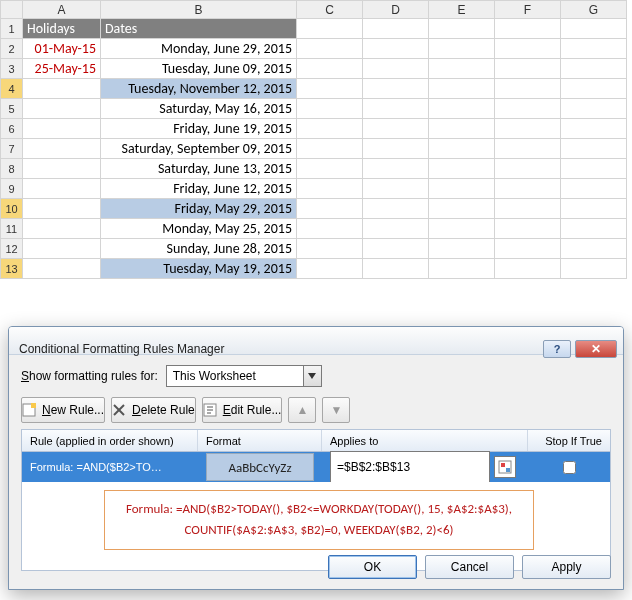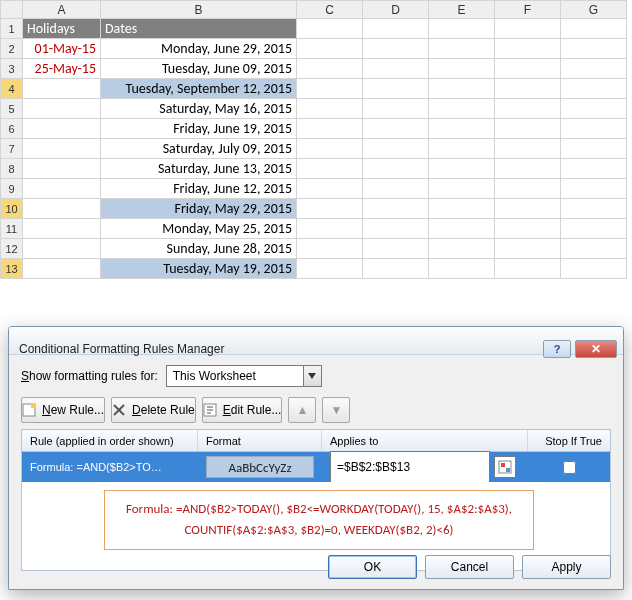--- a/index.html
+++ b/index.html
@@ -47,21 +47,21 @@
 .ghdr > div { padding: 0 8px; border-right: 1px solid #cfd9e6; height: 100%; display: flex; align-items: center; }
 .ghdr > div:last-child { border-right: none; }
 .c-rule { width: 176px; }
 .c-fmt { width: 124px; }
 .c-app { flex: 1; }
 .c-stop { width: 82px; justify-content: flex-end; }
 
 .grow { display: flex; align-items: center; background: #3b86d6; color: #fff; height: 30px; }
 .grow > div { padding: 0 8px; height: 100%; display: flex; align-items: center; }
 .grow .c-rule { font-size: 11px; }
-.grow .fmtprev { width: 108px; height: 22px; background: #b8cce4; border: 1px solid #9ab; color: #222; display: flex; align-items: center; justify-content: center; font-family: Calibri, sans-serif; font-size: 13px; }
+.grow .fmtprev { width: 108px; height: 28px; background: #b8cce4; border: 1px solid #9ab; color: #222; display: flex; align-items: center; justify-content: center; font-family: Calibri, sans-serif; font-size: 13px; }
 .grow .appwrap { display: flex; align-items: center; gap: 4px; flex: 1; }
 .grow .appinput { background: #fff; color: #000; border: 1px solid #7a7a7a; height: 32px; padding: 0 6px; width: 160px; font: inherit; }
 .grow .refbtn { width: 22px; height: 22px; background: #fff; border: 1px solid #7a7a7a; display: flex; align-items: center; justify-content: center; }
 .grow .refbtn svg { width: 14px; height: 14px; }
 .grow .stopchk { width: 82px; justify-content: center; }
 .grow input[type=checkbox] { width: 13px; height: 13px; }
 
 .grid .blank { height: 88px; background: #fff; position: relative; }
 .callout { position: absolute; left: 82px; top: 8px; width: 430px; border: 1px solid #e6a060; padding: 8px 10px; font-family: Calibri, sans-serif; font-size: 13px; color: #b91c1c; text-align: center; line-height: 1.6; background: #fff; }
 
@@ -110,21 +110,21 @@
         <td class="r">Tuesday, June 09, 2015</td>
         <td></td>
         <td></td>
         <td></td>
         <td></td>
         <td></td>
       </tr>
   <tr>
         <th class="row selrow">4</th>
         <td></td>
-        <td class="r hl">Tuesday, September 12, 2015</td>
+        <td class="r hl">Tuesday, November 12, 2015</td>
         <td></td>
         <td></td>
         <td></td>
         <td></td>
         <td></td>
       </tr>
   <tr>
         <th class="row">5</th>
         <td></td>
         <td class="r">Saturday, May 16, 2015</td>
@@ -140,21 +140,21 @@
         <td class="r">Friday, June 19, 2015</td>
         <td></td>
         <td></td>
         <td></td>
         <td></td>
         <td></td>
       </tr>
   <tr>
         <th class="row">7</th>
         <td></td>
-        <td class="r">Saturday, July 09, 2015</td>
+        <td class="r">Saturday, September 09, 2015</td>
         <td></td>
         <td></td>
         <td></td>
         <td></td>
         <td></td>
       </tr>
   <tr>
         <th class="row">8</th>
         <td></td>
         <td class="r">Saturday, June 13, 2015</td>

